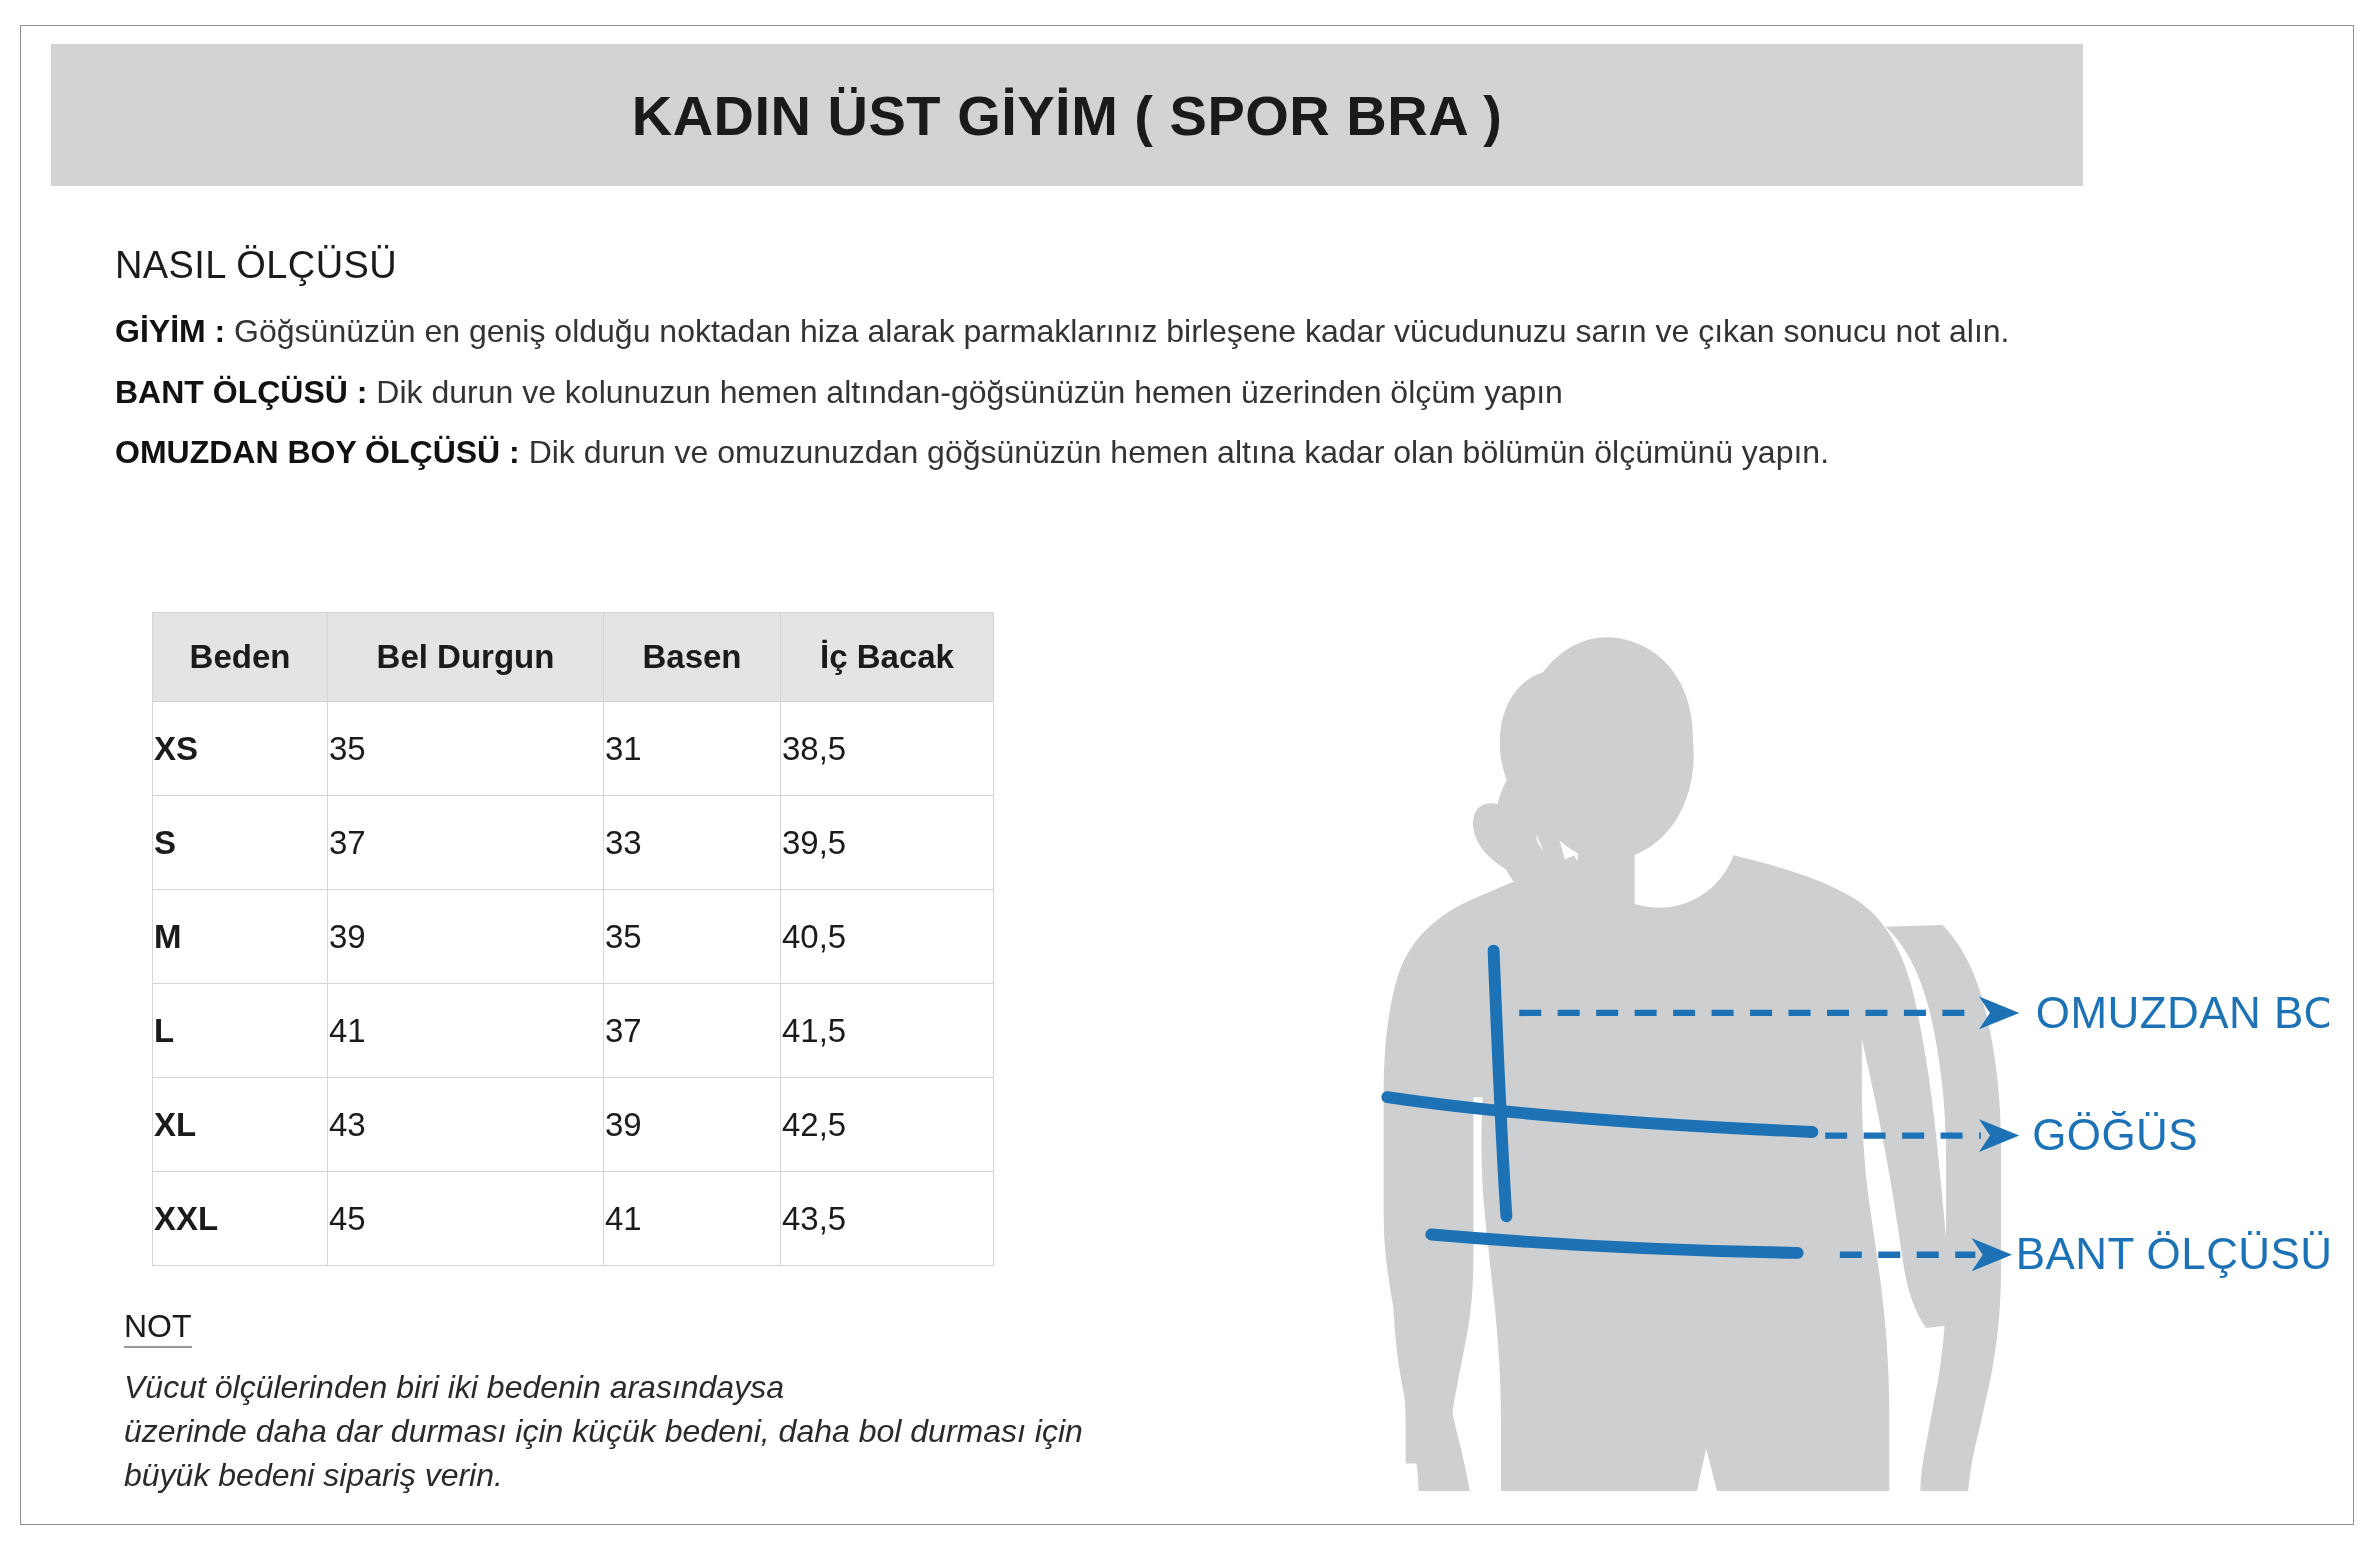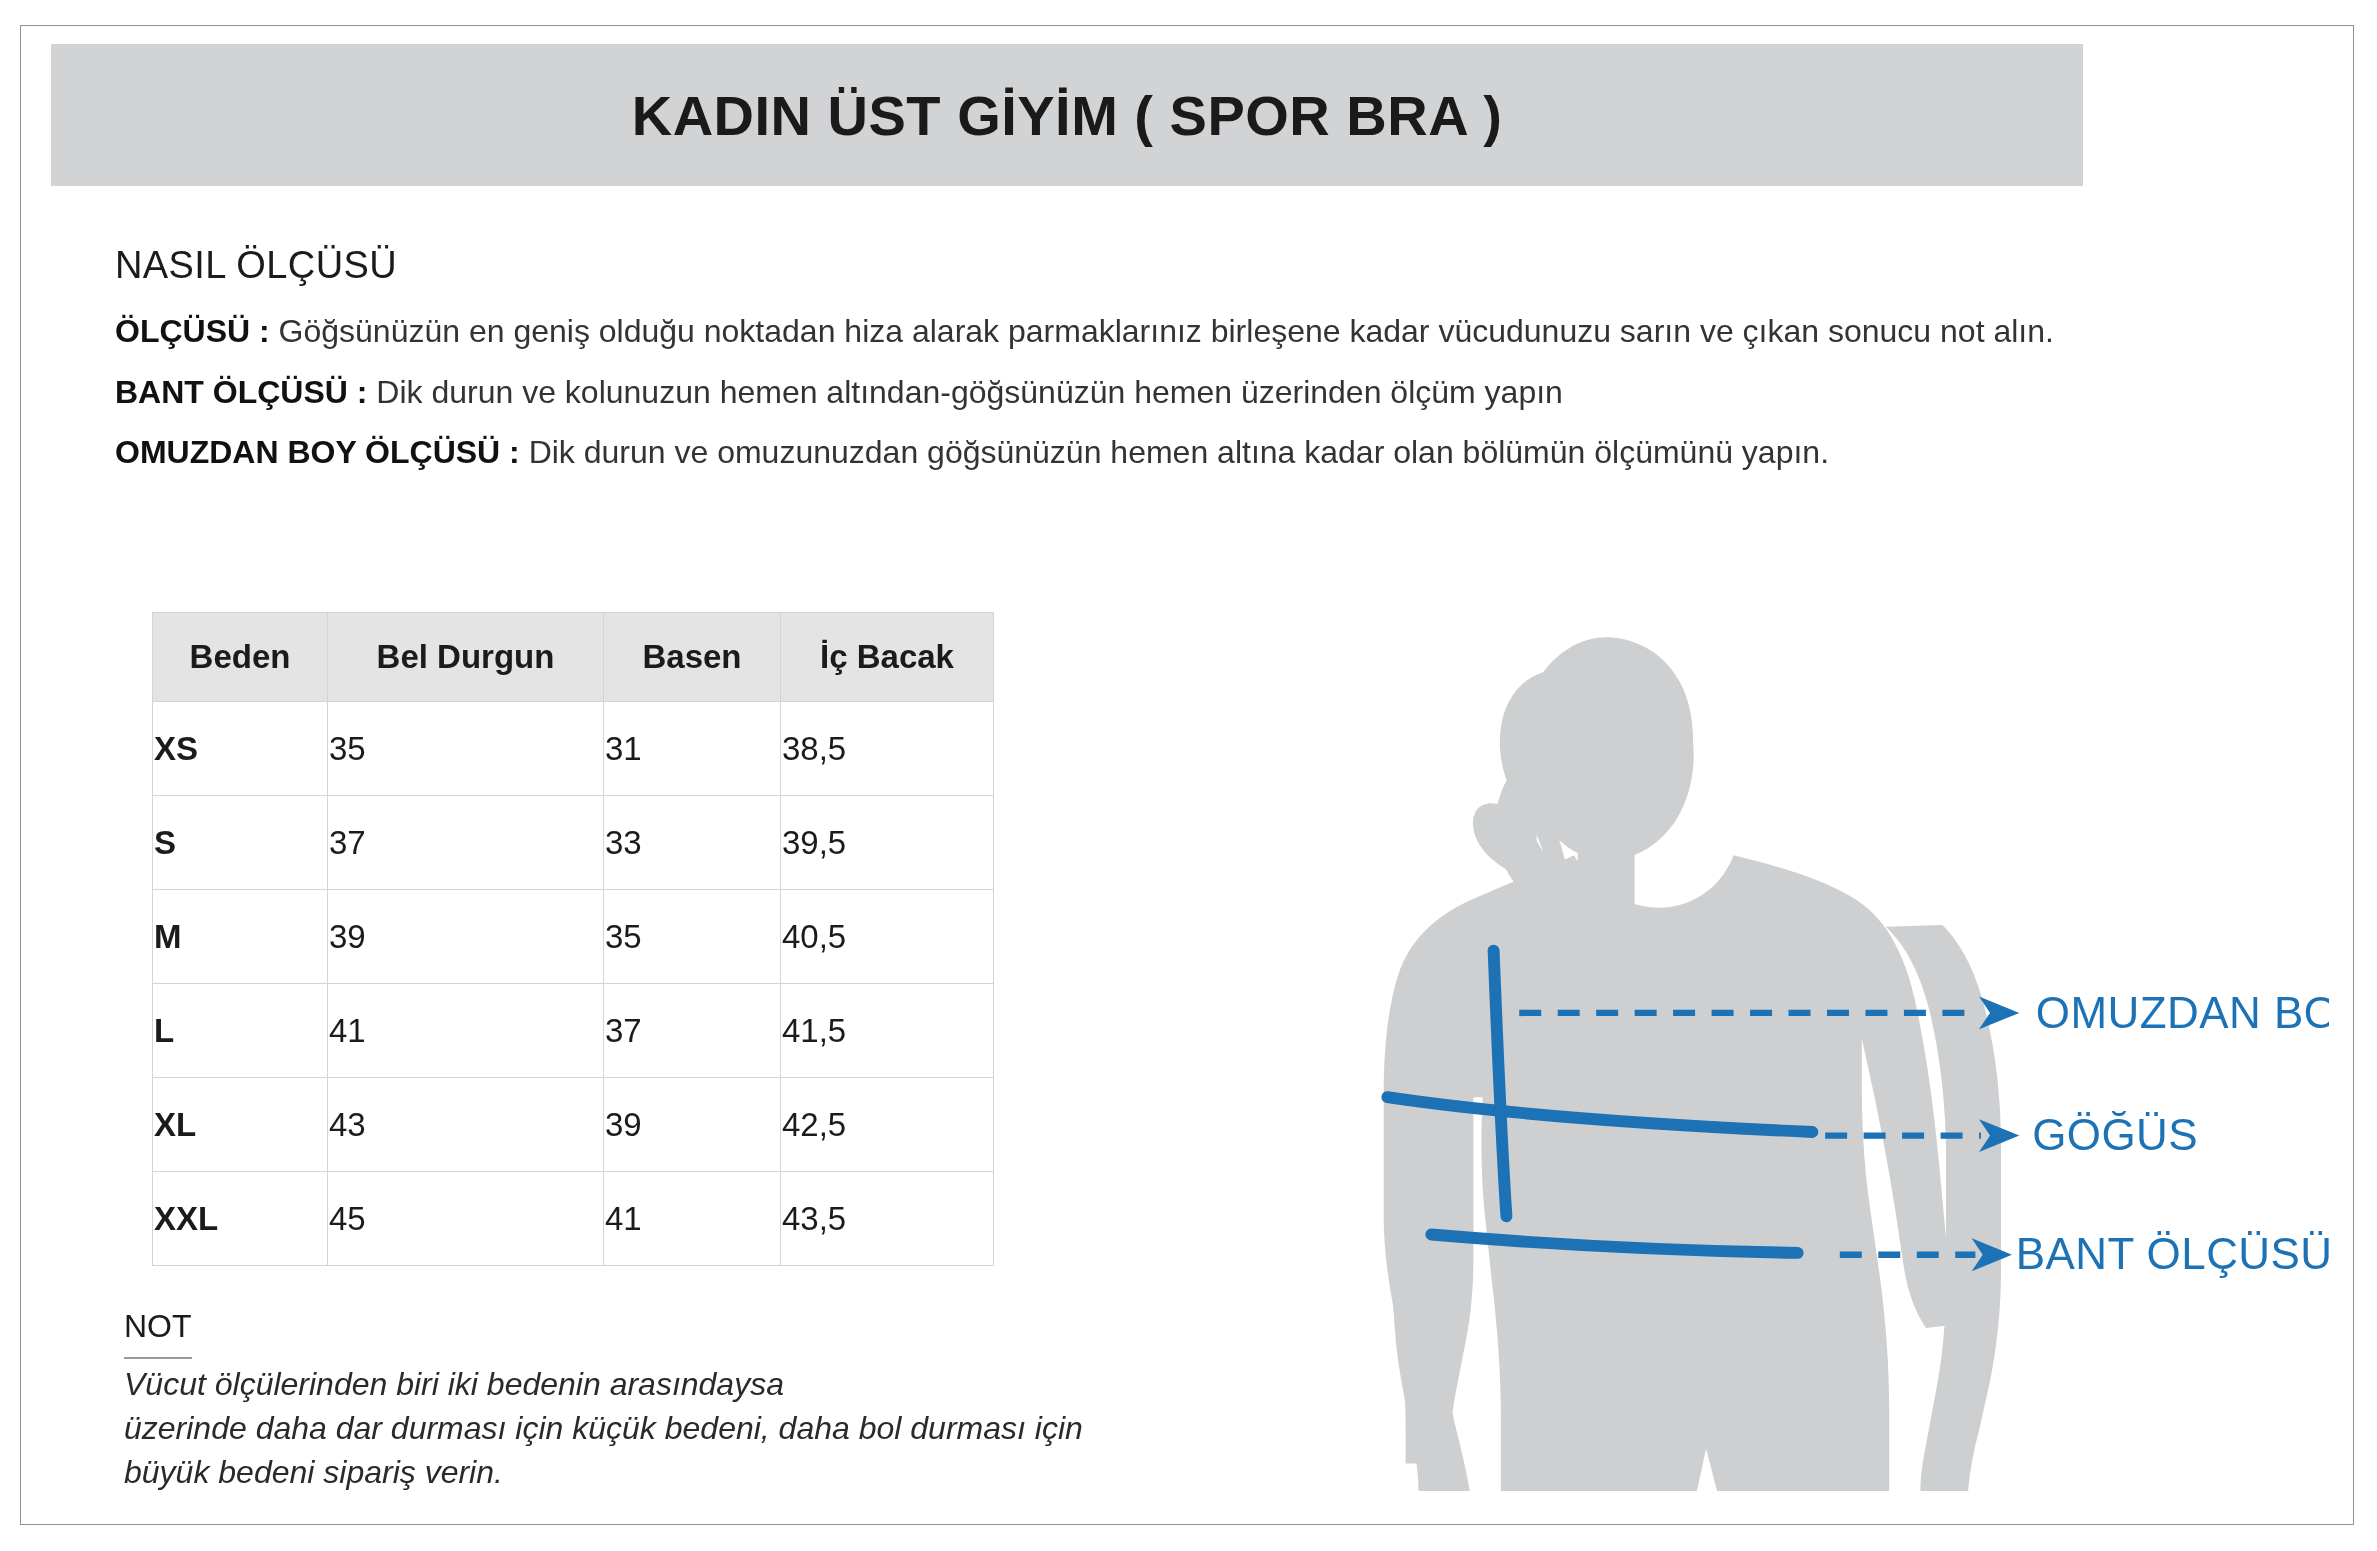--- a/index.html
+++ b/index.html
@@ -111,22 +111,22 @@
     left: 103px;
     top: 1282px;
     width: 1191px;
   }
   #note-title {
     font-size: 32px;
     color: #1b1b1b;
     font-weight: 400;
     display: inline-block;
     border-bottom: 2.7px solid #9a9a9a;
-    padding-bottom: 12px;
-    margin-bottom: 3px;
+    padding-bottom: 1px;
+    margin-bottom: 17px;
   }
   .note-line {
     font-size: 32px;
     color: #2a2a2a;
     line-height: 1.38;
     white-space: nowrap;
     font-style: italic;
   }
 
   
@@ -145,21 +145,21 @@
 <div id="page">
 
   <div id="title-band">
     <div id="title-text">KADIN ÜST GİYİM ( SPOR BRA )</div>
   </div>
 
   <div id="intro">
     <div id="intro-heading">NASIL ÖLÇÜSÜ</div>
 
     <p class="intro-line">
-      <span class="lbl">ÖLÇÜSÜ :</span><span> Göğsünüzün en geniş olduğu noktadan hiza alarak parmaklarınız birleşene kadar vücudunuzu sarın ve çıkan sonucu not alın.</span>
+      <span class="lbl">GİYİM :</span><span> Göğsünüzün en geniş olduğu noktadan hiza alarak parmaklarınız birleşene kadar vücudunuzu sarın ve çıkan sonucu not alın.</span>
     </p>
 
     <p class="intro-line">
       <span class="lbl">BANT ÖLÇÜSÜ :</span><span> Dik durun ve kolunuzun hemen altından-göğsünüzün hemen üzerinden ölçüm yapın</span>
     </p>
 
     <p class="intro-line">
       <span class="lbl">OMUZDAN BOY ÖLÇÜSÜ :</span><span> Dik durun ve omuzunuzdan göğsünüzün hemen altına kadar olan bölümün ölçümünü yapın.</span>
     </p>
   </div>

